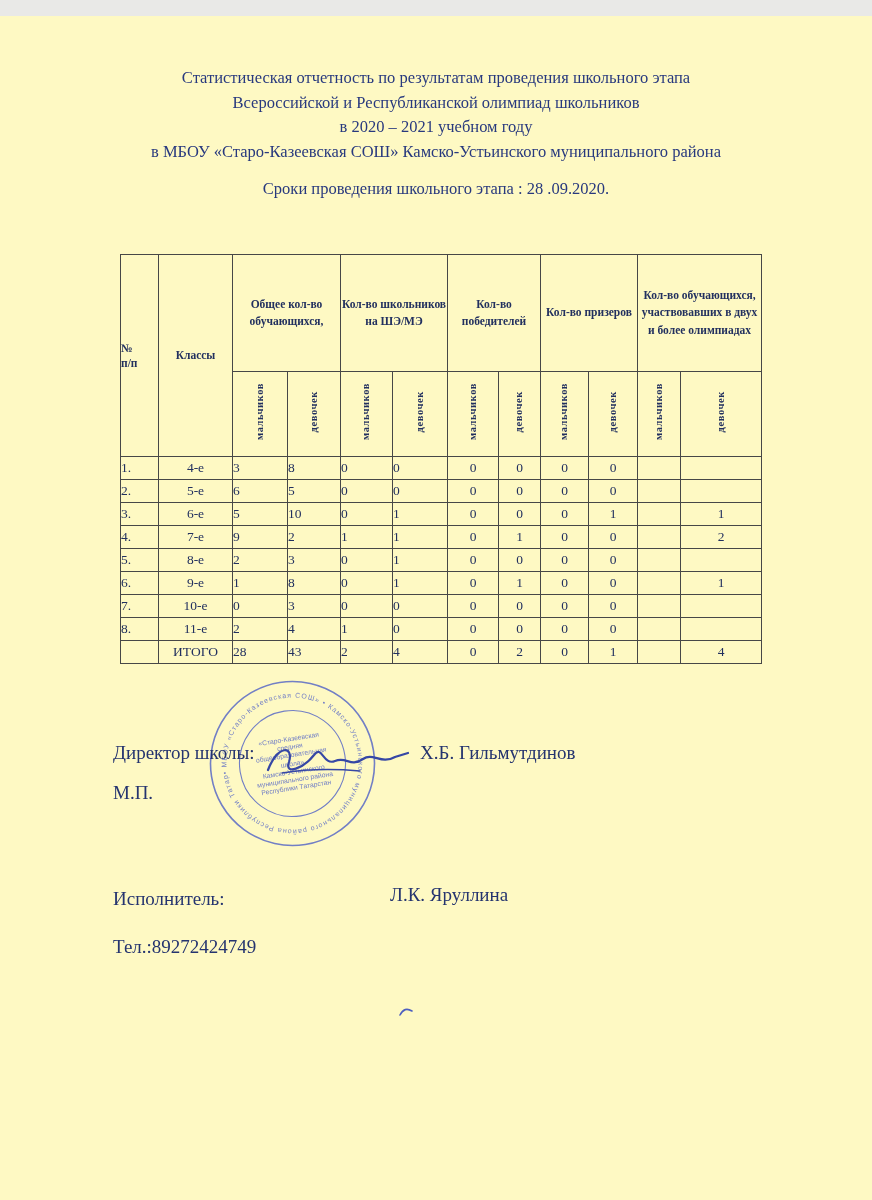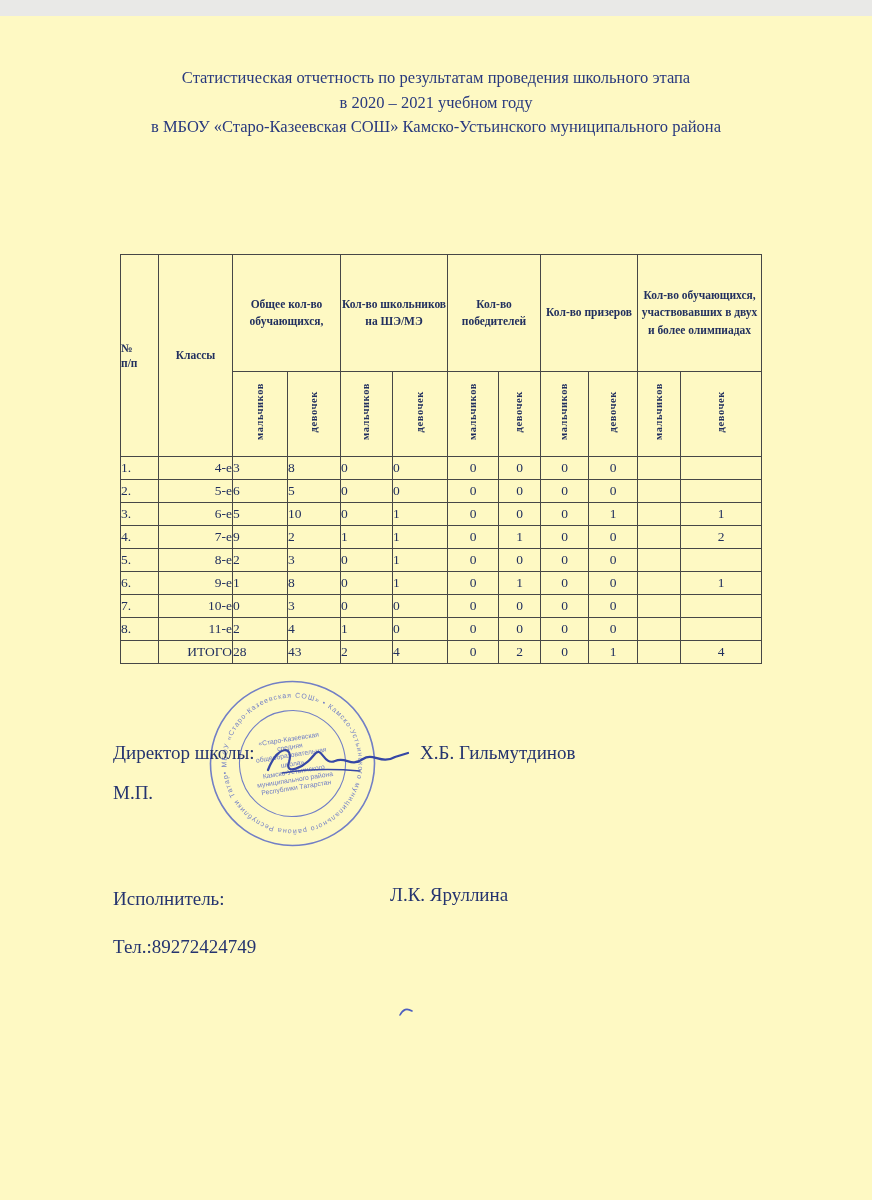--- a/index.html
+++ b/index.html
@@ -40,21 +40,21 @@
   }
   .vh { height:84px; vertical-align:middle; text-align:center; }
   .vtext {
     writing-mode:vertical-rl; transform:rotate(180deg);
     font-weight:bold; font-size:10.5px; letter-spacing:0.6px;
     display:inline-block; line-height:1;
   }
   .doc-table tbody td { font-size:13.5px; height:22px; }
   .total-row td { height:23px; }
   .c-num  { text-align:left; padding-left:7px; }
-  .c-class{ text-align:right; padding-left:5px; }
+  .c-class{ text-align:center; padding-left:5px; }
   .c-l    { text-align:left; padding-left:13px; }
   .c-c    { text-align:center; }
   
   .f-line { position:absolute; font-size:19px; color:#25346f;font-family:Liberation Serif, serif; }
   
   .stamp {
     position:absolute; left:205px; top:660px; width:175px; height:175px;
     transform:rotate(-9deg); opacity:0.85;
   }
   .stamp-center {
@@ -65,25 +65,27 @@
   .sig { position:absolute; left:262px; top:720px; }
   .stray { position:absolute; left:398px; top:988px; }
 </style>
 </head>
 <body>
 
 <div class="page">
 
   <div class="title-block">
     <div>Статистическая отчетность по результатам проведения школьного этапа</div>
+    <div>Всероссийской и Республиканской олимпиад школьников</div>
     <div>в 2020 – 2021 учебном году</div>
     <div>в МБОУ «Старо-Казеевская СОШ» Камско-Устьинского муниципального района</div>
   </div>
 
   <div class="subject-block">
+    <div>Сроки проведения школьного этапа : 28 .09.2020.</div>
   </div>
 
   <table class="doc-table">
     <colgroup>
       <col style="width:38px">
         <col style="width:74px">
       <col style="width:55px">
         <col style="width:53px">
       <col style="width:52px">
         <col style="width:55px">

